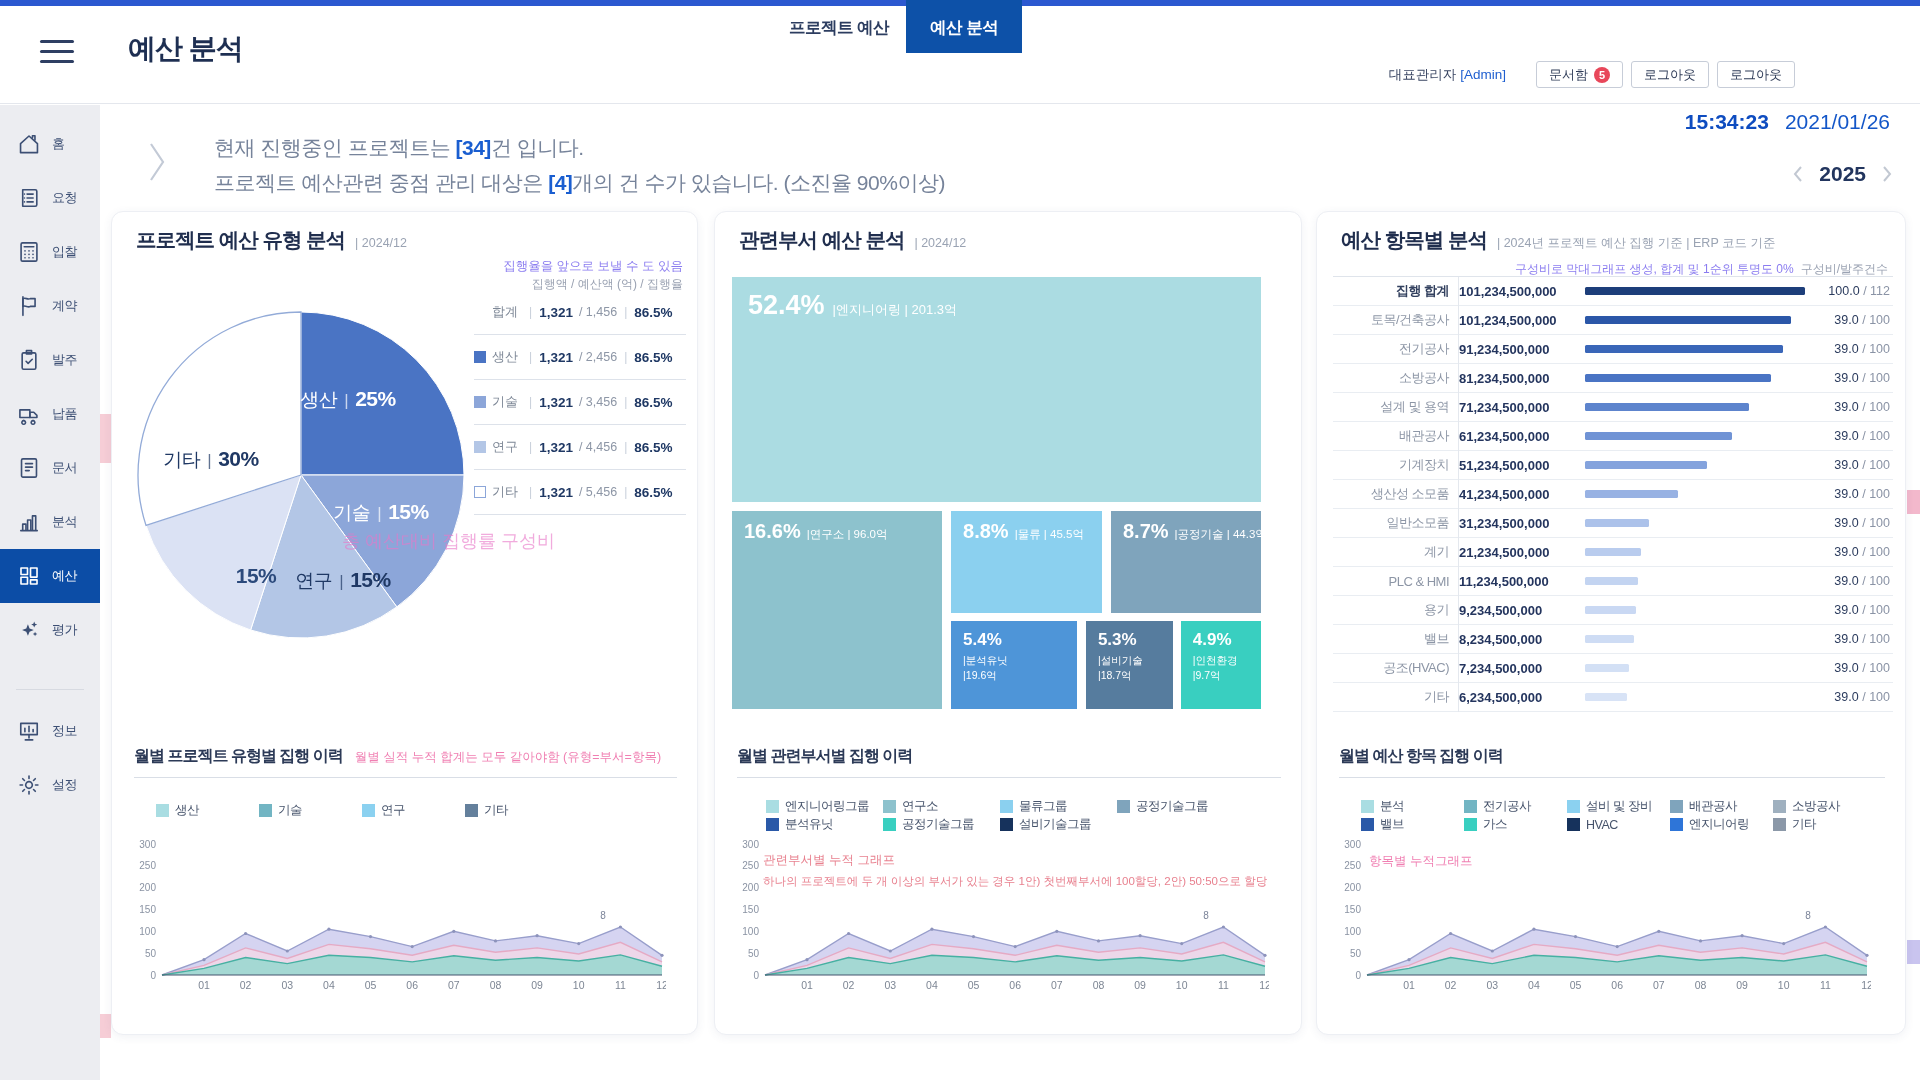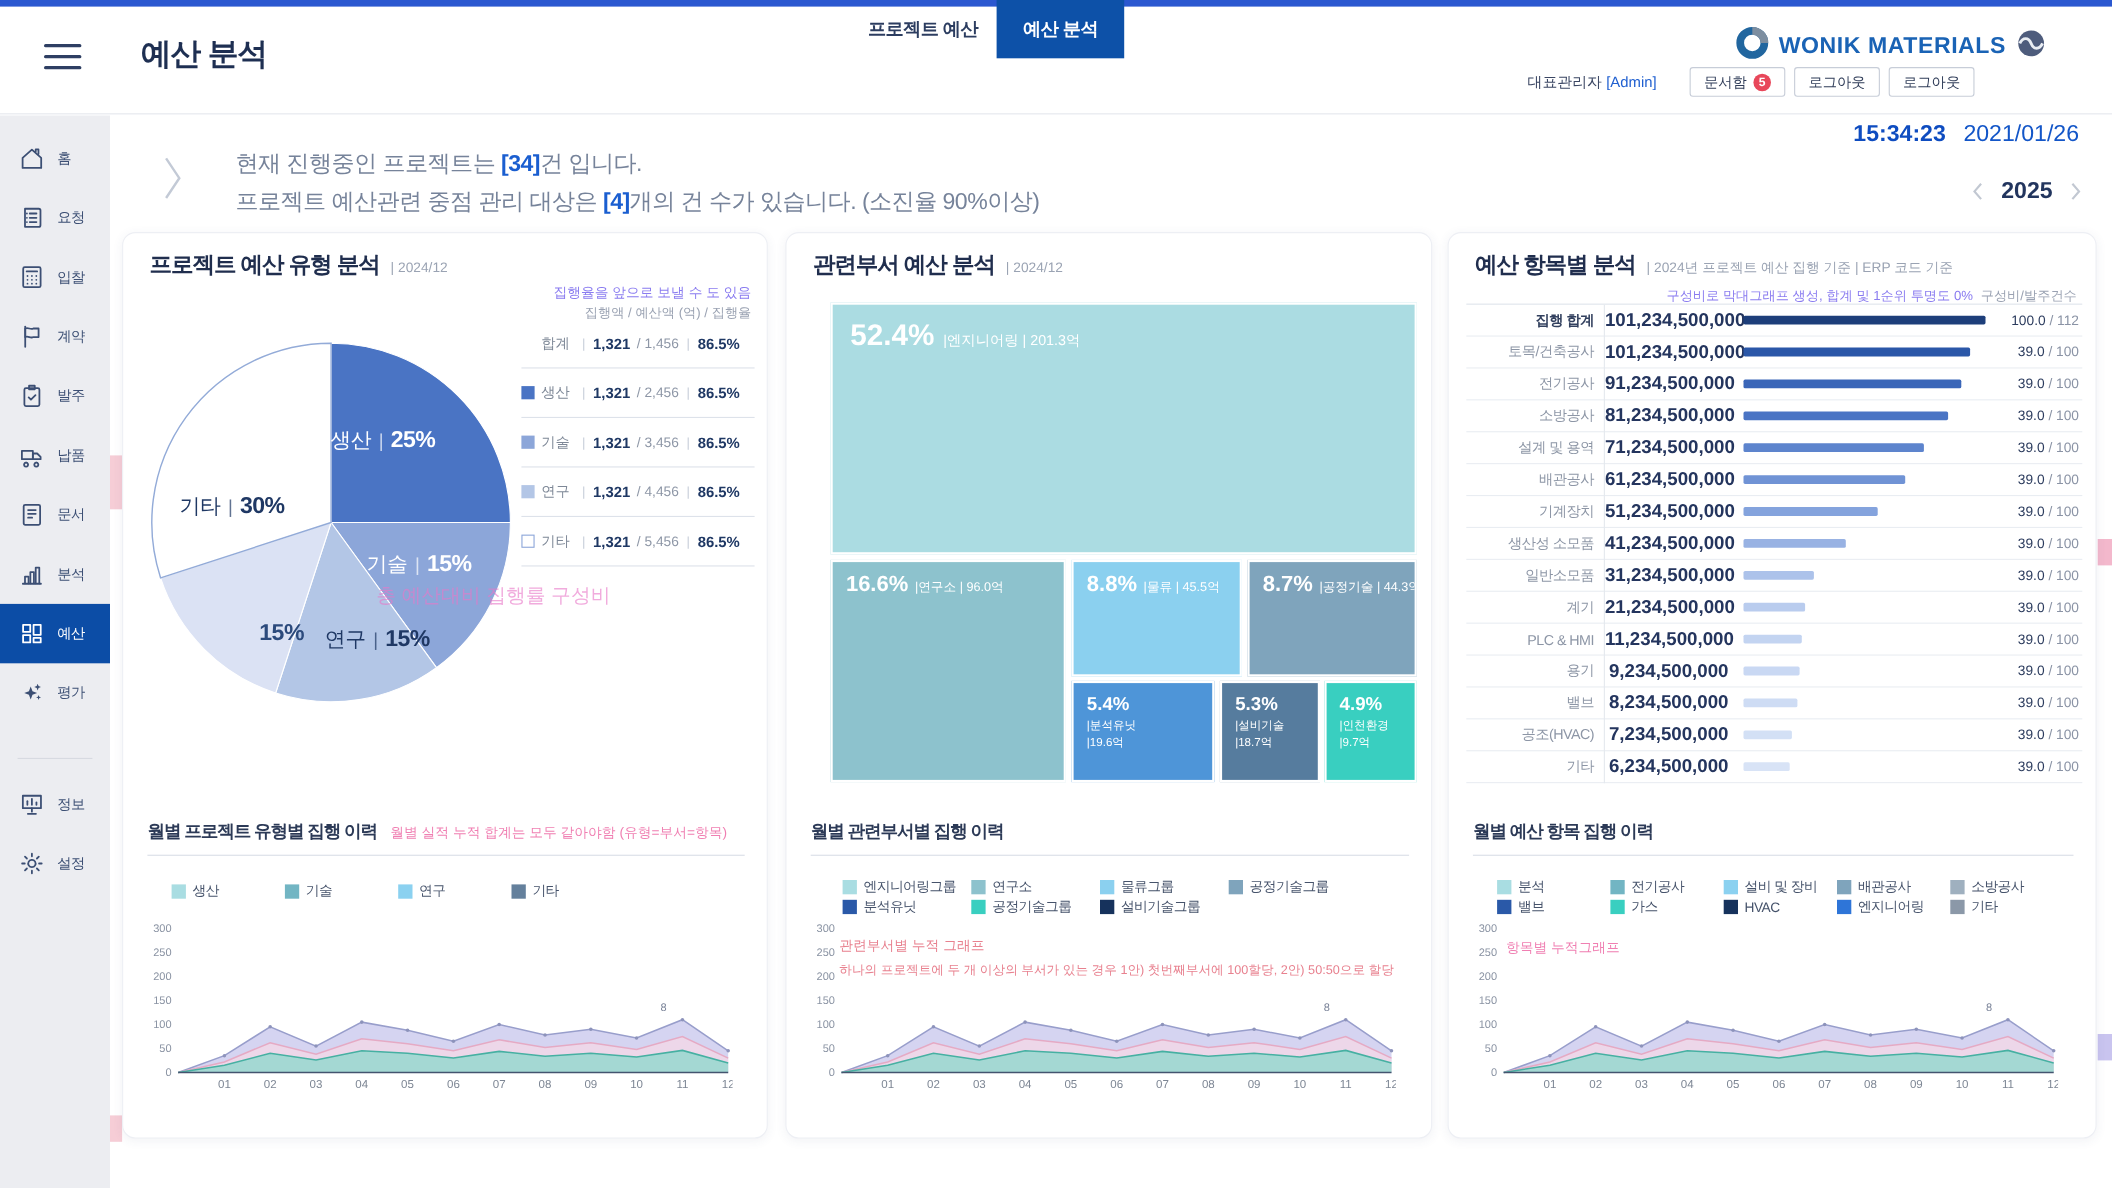--- a/index.html
+++ b/index.html
@@ -59,39 +59,39 @@
   .pie-note{position:absolute;left:230px;top:317px;font-size:18px;color:rgba(233,120,200,.62);white-space:nowrap;z-index:2}
   .p1-legend{position:absolute;left:362px;top:78px;width:212px}
   .leg-row{height:45px;display:flex;align-items:center;border-bottom:1px solid #dde2ea;gap:6px;white-space:nowrap}
   .leg-chip{width:12px;height:12px;flex:none}
   .leg-label{font-size:13px;color:#7e8897;width:30px;flex:none}
   .leg-sep{color:#c8cfda;font-size:12px;padding:0 1px}
   .leg-exec{font-size:13.5px;font-weight:bold;color:#1f3864}
   .leg-bud{font-size:12.5px;color:#8d96a6}
   .leg-rate{font-size:13.5px;font-weight:bold;color:#1f3864}
   
-  .treemap{position:absolute;left:40px;top:63px;width:533px;height:436px}
+  .treemap{position:absolute;left:15px;top:63px;width:533px;height:436px}
   .tm{position:absolute;color:#fff;overflow:hidden;border:2px solid #fff;padding:9px 12px;white-space:nowrap}
   .tm .pct{font-weight:bold}
   .tm.xl{padding:13px 16px}
   .tm.xl .pct{font-size:27px}
   .tm.xl .sub{font-size:13px;margin-left:8px}
   .tm.lg .pct{font-size:22px}
   .tm.lg .sub{font-size:12px;margin-left:7px}
   .tm.row .pct{font-size:20px}
   .tm.row .sub{font-size:11.5px;margin-left:6px}
   .tm.col .pct{font-size:17px;display:block;margin-bottom:3px}
   .tm.col .sub{display:block;font-size:10.5px;line-height:1.4}
   
   .p3-table{position:absolute;left:16px;top:64px;width:560px;border-top:1px solid #dfe4eb}
   .p3-table:after{content:"";position:absolute;left:125px;top:0;bottom:0;width:1px;background:#e4e8ee}
   .t-row{position:relative;height:29px;display:flex;align-items:center;border-bottom:1px solid #e9edf2}
   .t-label{width:116px;text-align:right;font-size:13px;color:#8d96a6;flex:none;letter-spacing:-0.5px;white-space:nowrap}
   .t-row.total .t-label{color:#33415f;font-weight:bold}
-  .t-amt{width:116px;text-align:center;font-size:17px;font-weight:bold;color:#24355e;flex:none;margin-left:10px}
+  .t-amt{width:116px;text-align:left;font-size:13px;font-weight:bold;color:#24355e;flex:none;margin-left:10px}
   .t-barwrap{width:222px;margin-left:10px;flex:none}
   .t-bar{height:8px;border-radius:1.5px}
   .t-ratio{flex:1;text-align:right;font-size:12.5px;color:#2c3c5e;padding-right:3px;white-space:nowrap}
   .t-ratio .den{color:#8a93a5}
   
   .sect-head{position:absolute;left:22px;top:534px;right:20px;border-bottom:1px solid #d9dee6;padding-bottom:10px;display:flex;align-items:baseline;gap:12px;white-space:nowrap}
   .sect-head h3{font-size:16px;font-weight:bold;color:#2c3a57;letter-spacing:-1px}
   .note-p{font-size:12.5px;color:#f07fb2;font-weight:normal}
   .legend-row{position:absolute;display:flex}
   .legend-row .li{display:flex;align-items:center;gap:6px;font-size:12.5px;color:#46536b;letter-spacing:-0.5px;white-space:nowrap}
@@ -120,35 +120,20 @@
 <div class="stage">
   <div class="topstrip"></div>
 
   <header>
     <div class="hamburger">
         <i></i>
         <i></i>
         <i></i>
       </div>
     <h1 class="page-title">예산 분석</h1>
-    <div class="logo">
-      <span>
-        <svg width="30" height="30" viewBox="0 0 30 30">
-            <circle cx="15" cy="15" r="11" fill="none" stroke="#21669f" stroke-width="7"></circle>
-            <path d="M15 4 a11 11 0 0 1 11 11" stroke="#7d8ea0" stroke-width="7" fill="none"></path>
-          </svg>
-      </span>
-      <span class="logo-text">WONIK MATERIALS</span>
-      <span>
-        <svg width="27" height="27" viewBox="0 0 30 30">
-            <circle cx="15" cy="15" r="13" fill="#4e5c7c"></circle>
-            <path d="M3.5 15 c3 -6.5 9 -6.5 11.5 0 c2.5 6.5 8.5 6.5 11.5 0" stroke="#e9edf3" stroke-width="3" fill="none"></path>
-          </svg>
-      </span>
-    </div>
   </header>
 
   <div class="tabs">
     <div class="tab">프로젝트 예산</div>
     <div class="tab active">예산 분석</div>
   </div>
 
   <div class="userbar">
     <span class="user-label">
       <span>대표관리자</span>

